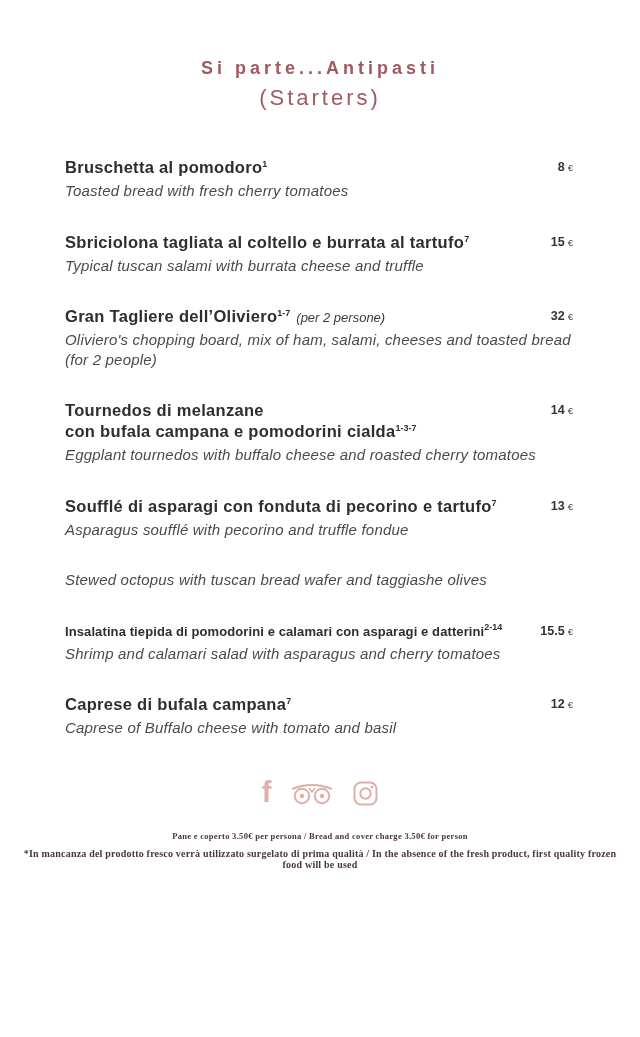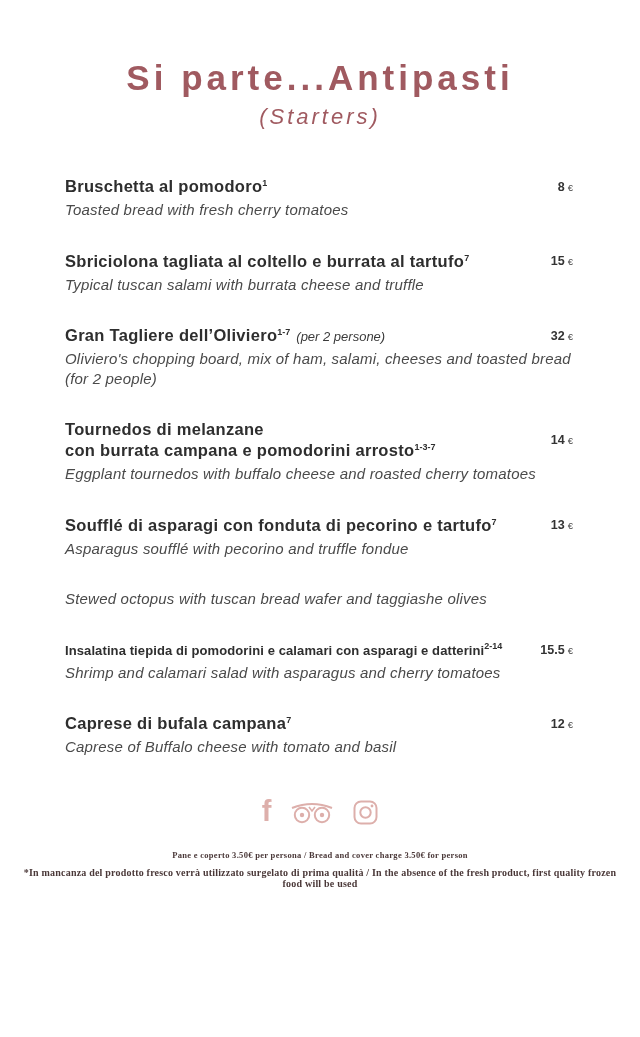--- a/index.html
+++ b/index.html
@@ -13,41 +13,40 @@
     font-family: "Liberation Sans", sans-serif;
     color: #333333;
     overflow: hidden;
   }
   .menu { width: 640px; }
 
   
   .title {
     margin: 58px 0 6px 0;
     text-align: center;
-    font-size: 35px;
+    font-size: 18px;
     font-weight: 600;
     letter-spacing: 4px;
     color: #a05a60;
   }
   .subtitle {
     margin: 0 0 46px 0;
     text-align: center;
     font-size: 22px;
-    font-style: italic;
     font-weight: 400;
     letter-spacing: 3px;
     color: #a05a60;
   }
 
   
   .items { padding: 0 67px 0 65px; }
   .item { margin-bottom: 31px; }
   .item .row {
     display: flex;
-    align-items: center;
+    align-items: flex-start;
     justify-content: space-between;
     gap: 16px;
   }
   .iname {
     flex: 1 1 auto;
     line-height: 1.25;
   }
   .nm {
     white-space: pre-line;
     font-size: 16.5px;
@@ -167,21 +166,21 @@
       <div class="price"><span class="pnum">32</span><span class="eur">€</span></div>
     </div>
     <div class="idesc">Oliviero's chopping board, mix of ham, salami, cheeses and toasted bread
 (for 2 people)</div>
   </div>
 
 
   <div class="item">
     <div class="row">
       <div class="iname"><span class="nm">Tournedos di melanzane
-con burrata campana e pomodorini arrosto</span><sup class="sup">1-3-7</sup><span class="note"></span></div>
+con bufala campana e pomodorini cialda</span><sup class="sup">1-3-7</sup><span class="note"></span></div>
       <div class="price"><span class="pnum">14</span><span class="eur">€</span></div>
     </div>
     <div class="idesc">Eggplant tournedos with buffalo cheese and roasted cherry tomatoes</div>
   </div>
 
   <div class="item">
     <div class="row">
       <div class="iname"><span class="nm">Soufflé di asparagi con fonduta di pecorino e tartufo</span><sup class="sup">7</sup><span class="note"></span></div>
       <div class="price"><span class="pnum">13</span><span class="eur">€</span></div>
     </div>

